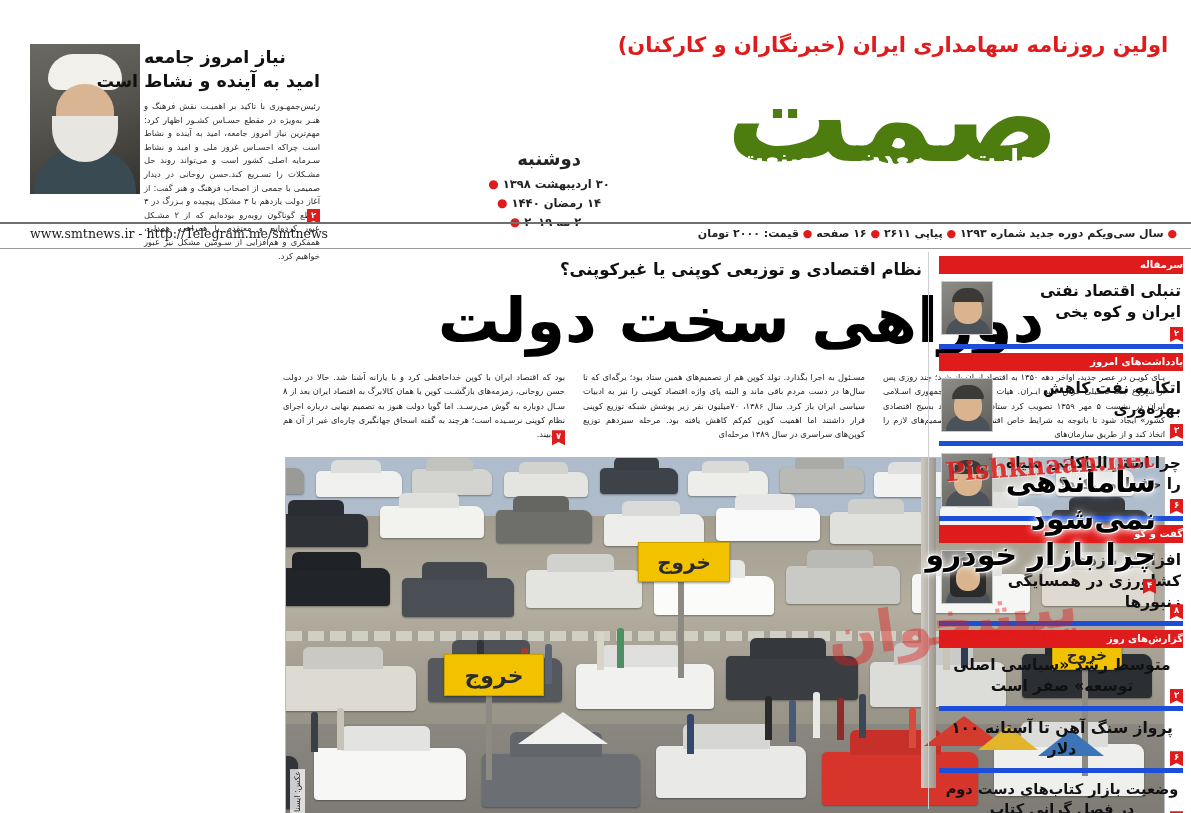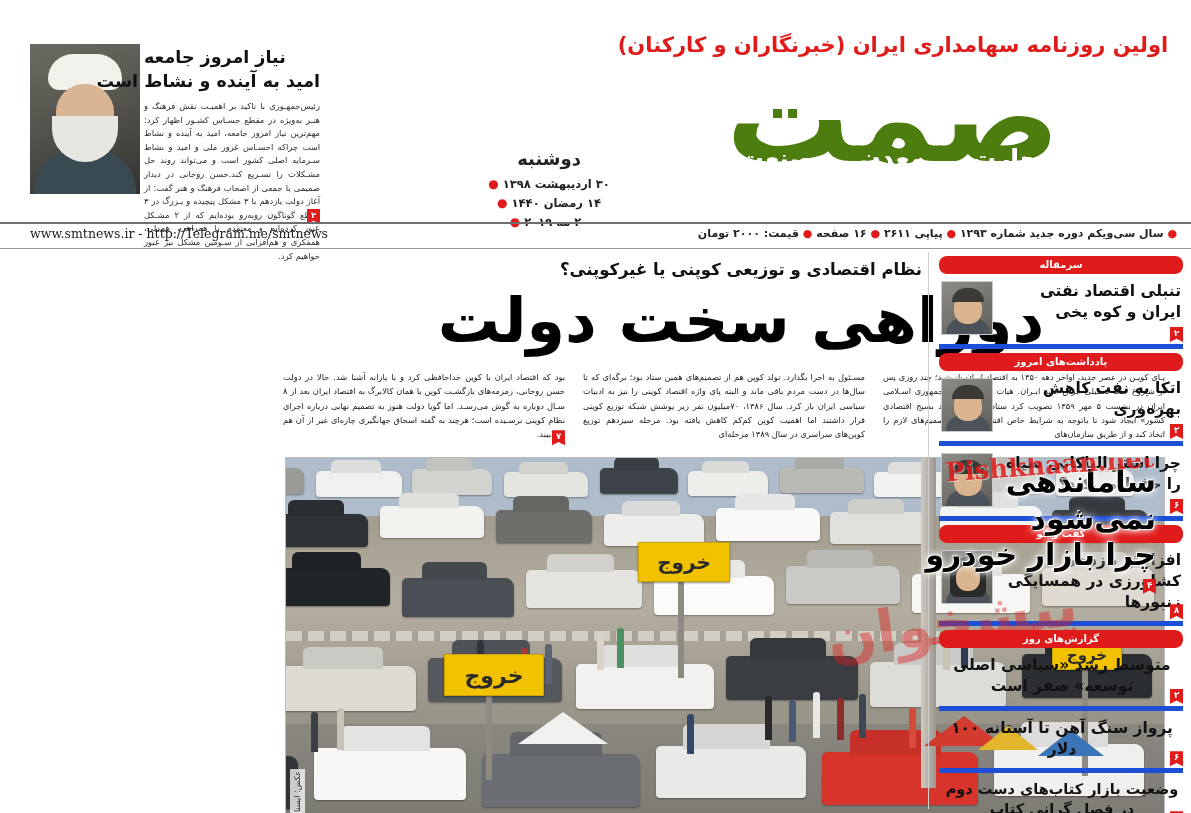--- a/index.html
+++ b/index.html
@@ -231,23 +231,22 @@
     position: absolute; top: 252px; right: 0; width: 260px; bottom: 2px;
     padding: 0 8px 0 8px; direction: rtl;
   }
   .sb-divider {
     position: absolute; top: 252px; right: 262px; width: 1px; bottom: 4px;
     background: #cfcfcf;
   }
   .sec-head {
     background: #e01b1b; color: #fff;
     font-size: 10px; font-weight: bold;
-    text-align: center; padding: 3px 0 4px; margin: 4px 0 0;
+    text-align: right; padding: 3px 0 4px; margin: 4px 0 0;
     letter-spacing: .3px;
-    border-radius: 8px;
   }
   .sb-item {
     position: relative; display: flex; align-items: flex-start;
     gap: 7px; padding: 7px 2px 9px;
     border-bottom: 5px solid #1d4ed8;
     min-height: 56px;
   }
   .sb-item:last-child { border-bottom: none; }
   .sb-text {
     flex: 1; font-size: 15.5px; font-weight: bold; color: #111;

